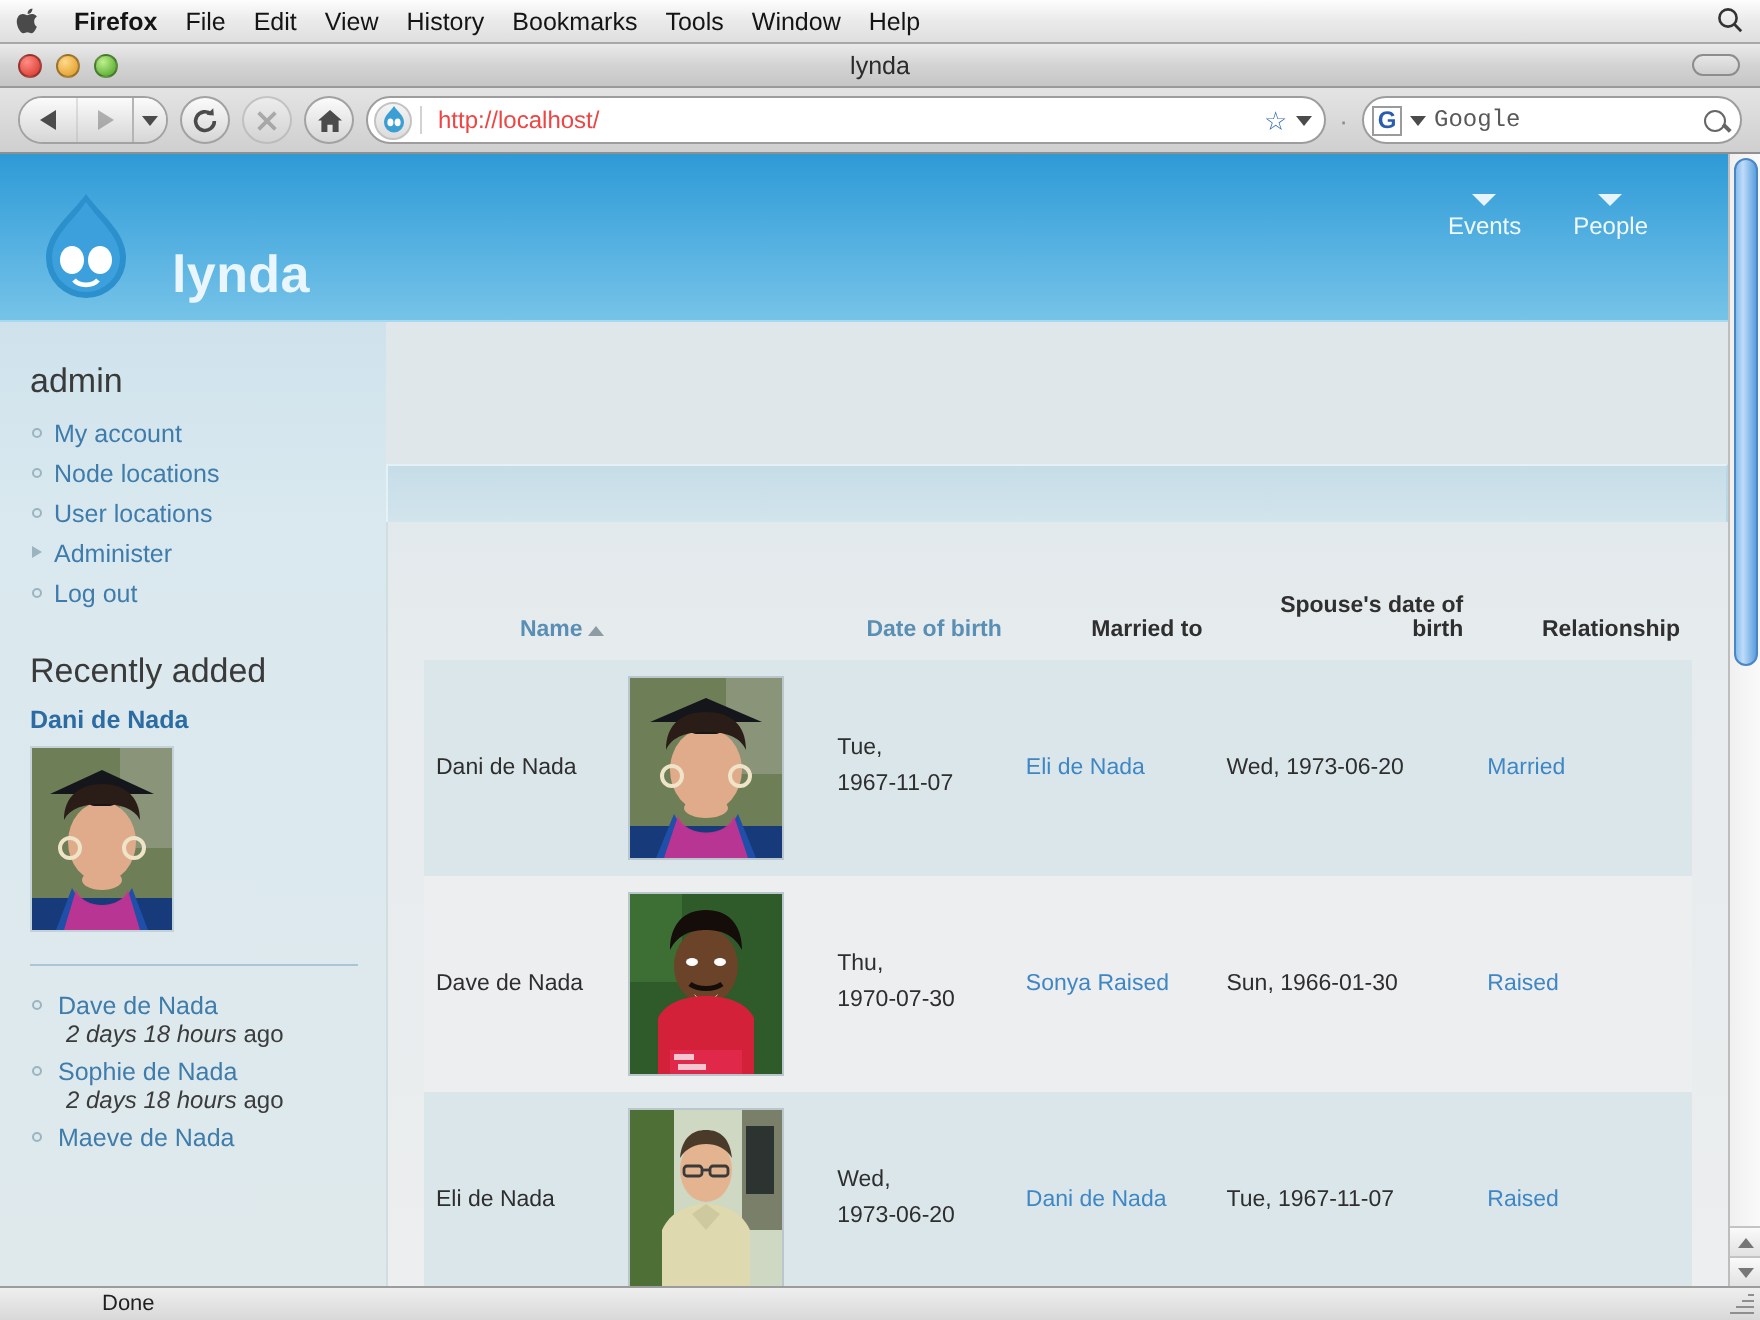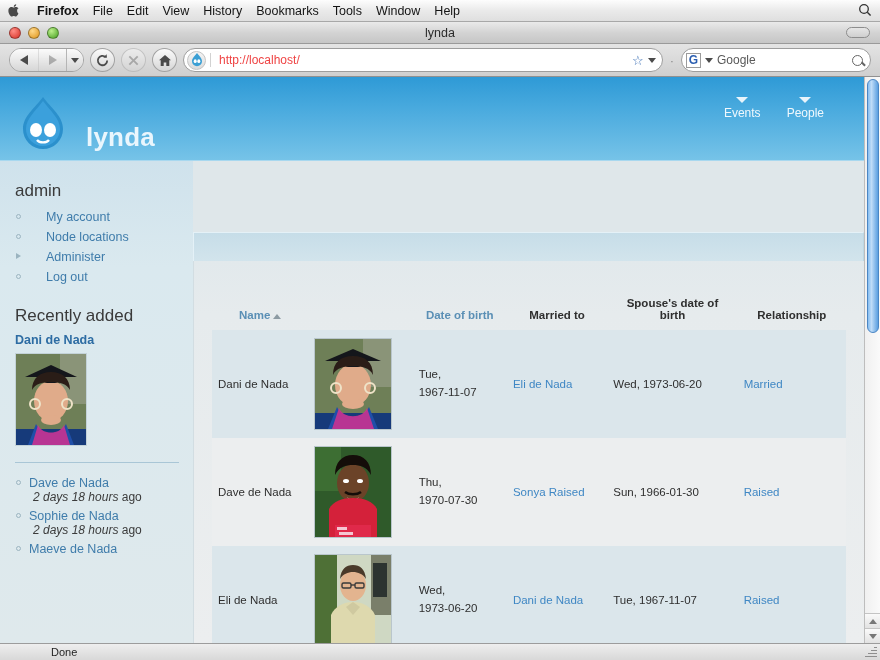--- a/index.html
+++ b/index.html
@@ -109,21 +109,21 @@
     border: 1px solid #9d9d9d; border-radius: 13px;
     background: #fff;
     display: flex; align-items: center; gap: 4px;
     padding: 0 7px 0 4px;
   }
   .gicon {
     width: 15px; height: 15px; border: 1px solid #9b9b9b; background: #fff;
     font-size: 12px; font-weight: bold; color: #2a5db0;
     display: flex; align-items: center; justify-content: center; line-height: 1;
   }
-  .search-ph { flex: 1; font-size: 12px; color: #595959; }
+  .search-ph { flex: 1; font-size: 12px; color: #595959; font-family: Liberation Mono, monospace; }
   .mag {
     width: 11px; height: 11px; border: 1.6px solid #666; border-radius: 50%;
     position: relative; flex: none;
   }
   .mag::after {
     content: ""; position: absolute; width: 5px; height: 1.6px; background: #666;
     transform: rotate(45deg); right: -4px; bottom: 0px;
   }
 
   
@@ -170,21 +170,21 @@
     position: absolute; left: 0; top: 84px;
     width: 193px; height: 482px;
     background: linear-gradient(to bottom, #cfe2ec 0%, #dae9ef 22%, #dfe9ec 100%);
     padding: 14px 0 0 14px;
   }
   .side-title {
     font-size: 17px; color: #3a3a3a; margin: 6px 0 9px 1px;
   }
   .side-list { list-style: none; margin: 0 0 0 2px; padding: 0; }
   .side-list li {
-    display: flex; align-items: baseline; gap: 25px;
+    display: flex; align-items: baseline; gap: 6px;
     margin-bottom: 6px;
   }
   .bullet-circle {
     width: 5px; height: 5px; border: 1px solid #9bb4c0; border-radius: 50%;
     flex: none; position: relative; top: -2px;
   }
   .bullet-tri {
     width: 0; height: 0; flex: none; position: relative; top: -2px;
     border-top: 3.5px solid transparent; border-bottom: 3.5px solid transparent;
     border-left: 5px solid #9bb4c0;
@@ -217,21 +217,21 @@
     height: 382px;
     background: linear-gradient(to bottom, #e2e9ec 0%, #e6ebed 14%, #eceeef 100%);
     border-left: 1px solid #d2dde2;
     padding: 0 18px;
     position: relative;
   }
 
   
   table.people { width: 100%; border-collapse: collapse; table-layout: fixed; }
   table.people th {
-    text-align: center; vertical-align: bottom;
+    text-align: right; vertical-align: bottom;
     font-size: 11.5px; font-weight: bold;
     padding: 36px 6px 9px 6px;
     color: #2f2f2f;
   }
   table.people th.link { color: #5a8fb5; }
   th .sort-asc {
     display: inline-block; width: 0; height: 0; margin-left: 3px;
     border-left: 4px solid transparent; border-right: 4px solid transparent;
     border-bottom: 5px solid #8d9ba3;
   }
@@ -414,20 +414,24 @@
     <div class="sidebar">
       <div class="side-title">admin</div>
       <ul class="side-list">
         <li>
           <span class="bullet-circle"></span>
           <span class="side-link">My account</span>
         </li>
         <li>
           <span class="bullet-circle"></span>
           <span class="side-link">Node locations</span>
+        </li>
+        <li>
+          <span class="bullet-circle"></span>
+          <span class="side-link">User locations</span>
         </li>
         <li>
           <span class="bullet-tri"></span>
           <span class="side-link">Administer</span>
         </li>
         <li>
           <span class="bullet-circle"></span>
           <span class="side-link">Log out</span>
         </li>
       </ul>

